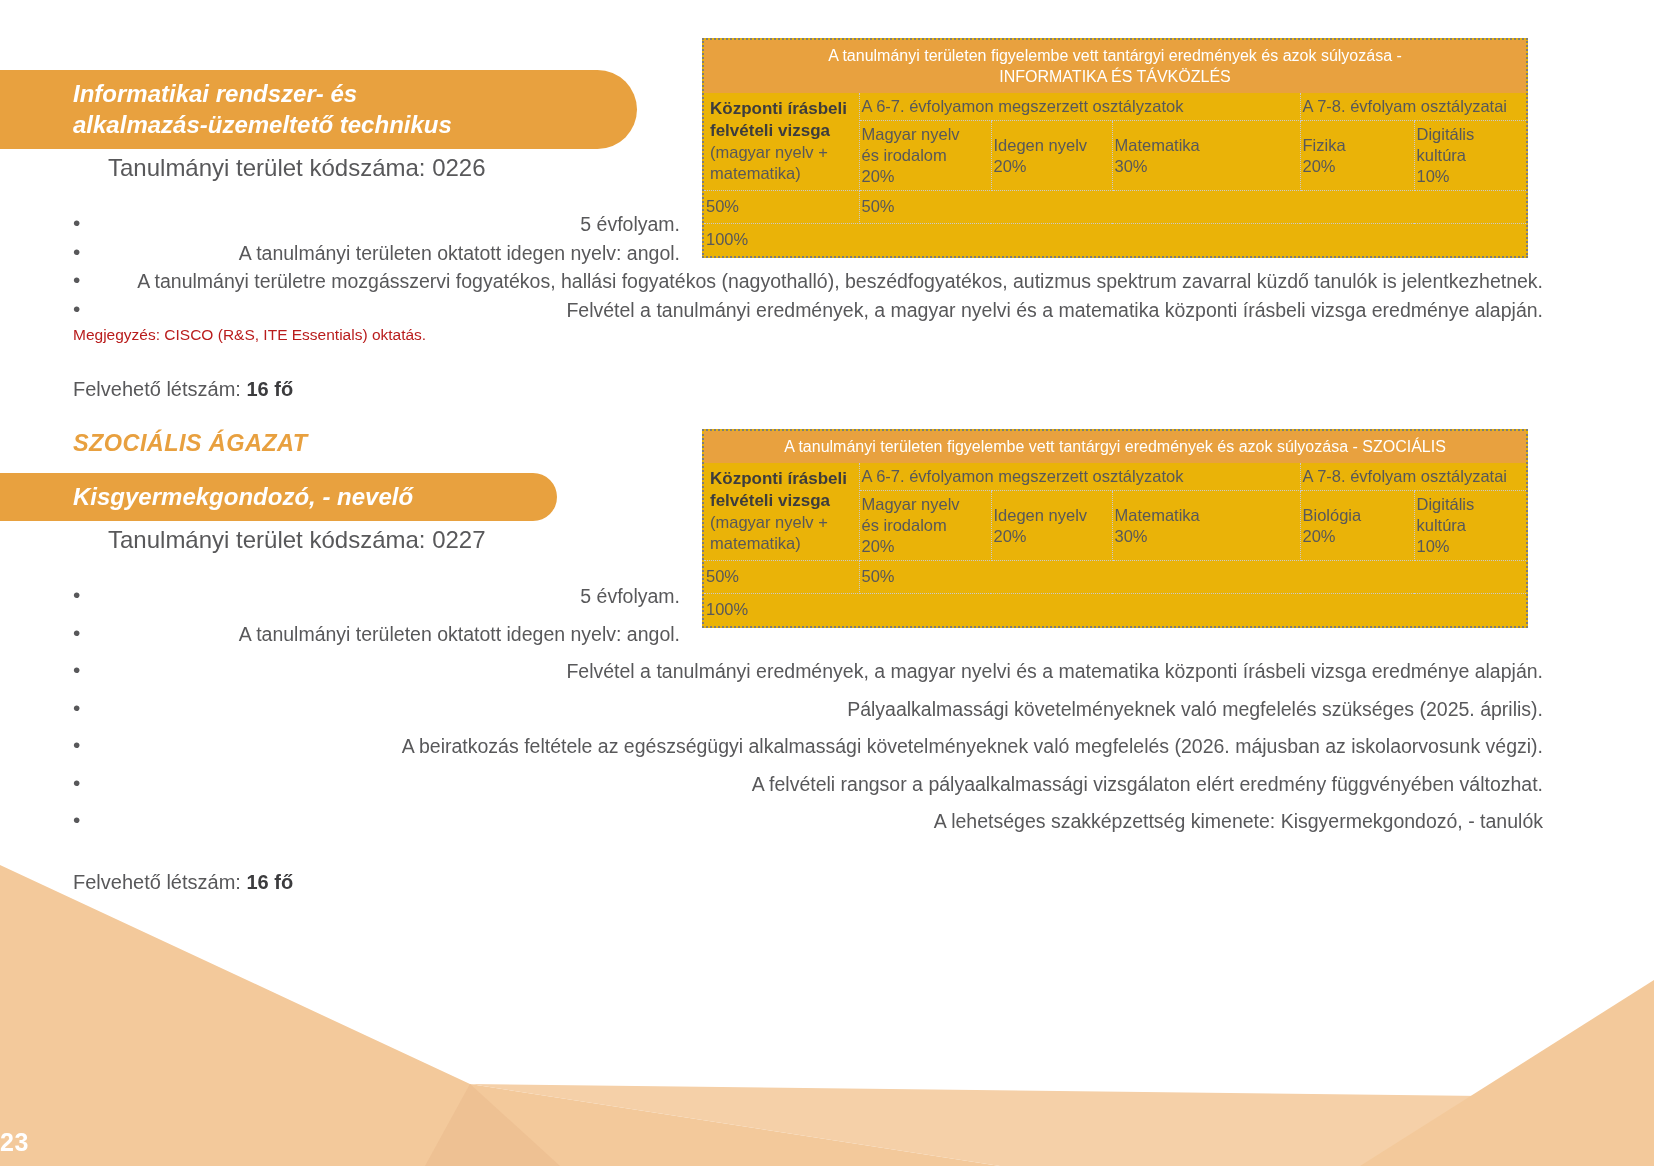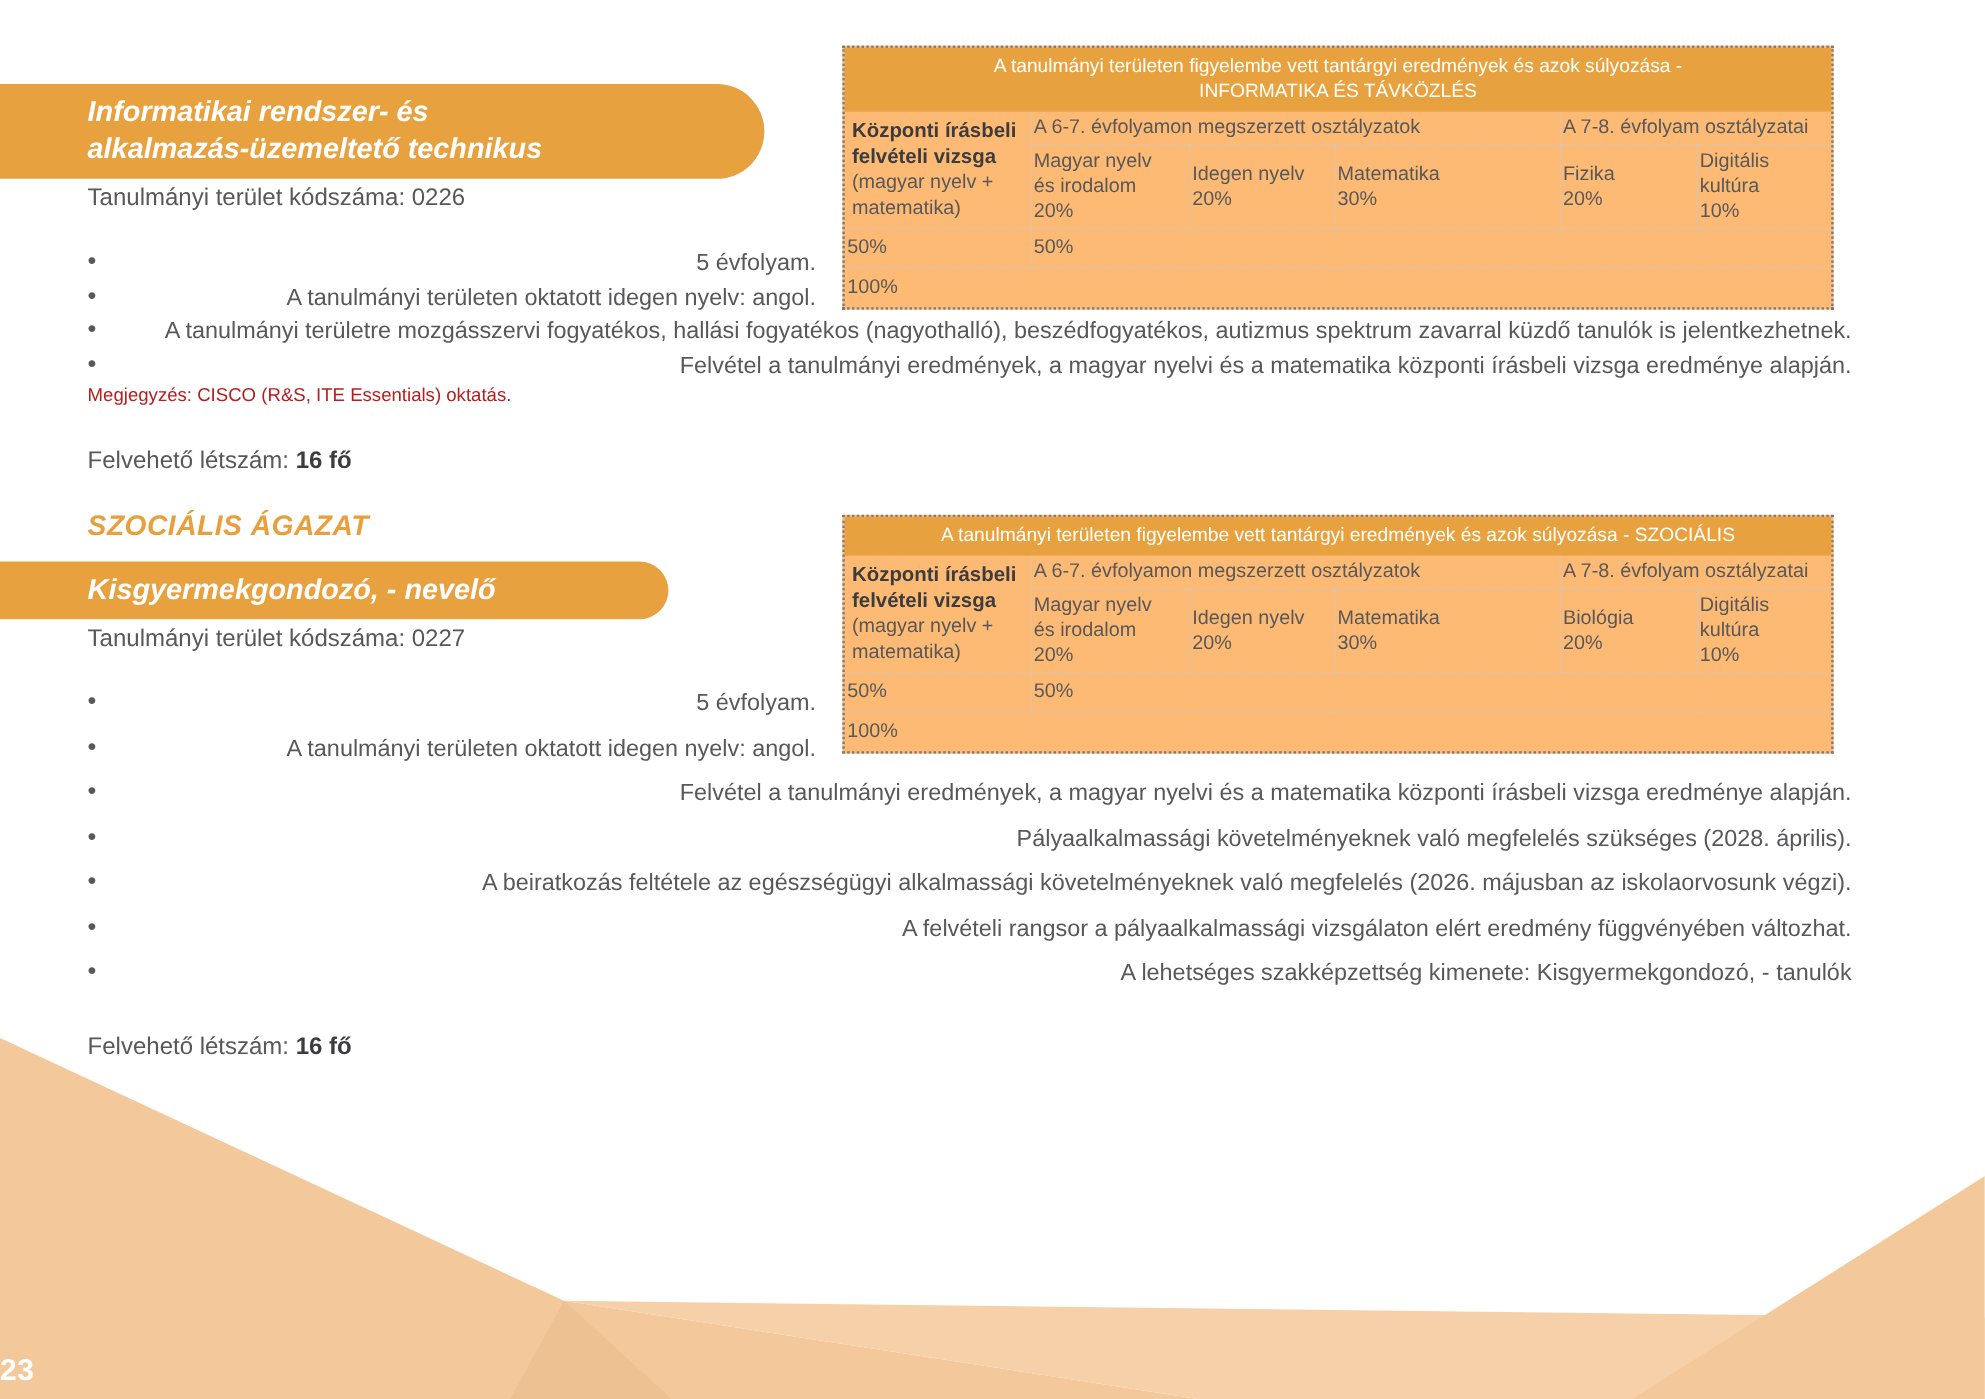--- a/index.html
+++ b/index.html
@@ -67,22 +67,22 @@
     font-style: italic;
     line-height: 31px;
     padding: 8px 26px 9px 73px;
     border-top-right-radius: 40px;
     border-bottom-right-radius: 40px;
     display: inline-block;
     box-sizing: border-box;
   }
 
   .code-line {
-    font-size: 20px;
-    padding-left: 73px;
+    font-size: 24px;
+    padding-left: 108px;
     margin: 5px 0 0 0;
     color: #58585a;
   }
 
   ul.bullets {
     list-style: none;
     margin: 0;
     padding: 0;
     text-align: right;
   }
@@ -115,21 +115,21 @@
     padding-left: 73px;
     color: #58585a;
   }
   .capacity b { color: #3c3c3e; }
 
   
   .wtable {
     position: absolute;
     z-index: 3;
     border: 2px dotted #7c7c7e;
-    background: #fdba74;
+    background: #eab308;
     box-sizing: border-box;
     width: 826px;
   }
 
   .wtable .band {
     background: #e8a13f;
     color: #ffffff;
     text-align: center;
     font-size: 16px;
     line-height: 21px;
@@ -212,21 +212,21 @@
     <div style="margin-top:16px;">
       <div class="pill" style="width:557px;">Kisgyermekgondozó, - nevelő</div>
     </div>
 
     <p class="code-line">Tanulmányi terület kódszáma: 0227</p>
 
     <ul class="bullets" style="margin-top:30px;">
       <li style="margin-bottom:12px;">5 évfolyam.</li>
       <li style="margin-bottom:12px;">A tanulmányi területen oktatott idegen nyelv: angol.</li>
       <li style="width:1420px;margin-bottom:12px;">Felvétel a tanulmányi eredmények, a magyar nyelvi és a matematika központi írásbeli vizsga eredménye alapján.</li>
-      <li style="width:1420px;margin-bottom:12px;">Pályaalkalmassági követelményeknek való megfelelés szükséges (2028. április).</li>
+      <li style="width:1420px;margin-bottom:12px;">Pályaalkalmassági követelményeknek való megfelelés szükséges (2025. április).</li>
       <li style="width:1420px;margin-bottom:12px;">A beiratkozás feltétele az egészségügyi alkalmassági követelményeknek való megfelelés (2026. májusban az iskolaorvosunk végzi).</li>
       <li style="width:1420px;margin-bottom:12px;">A felvételi rangsor a pályaalkalmassági vizsgálaton elért eredmény függvényében változhat.</li>
       <li style="width:1420px;margin-bottom:12px;">A lehetséges szakképzettség kimenete: Kisgyermekgondozó, - tanulók</li>
     </ul>
 
     <p class="capacity" style="margin-top:36px;">
       <span>Felvehető létszám: </span><b>16 fő</b>
     </p>
   </div>
 </div>

